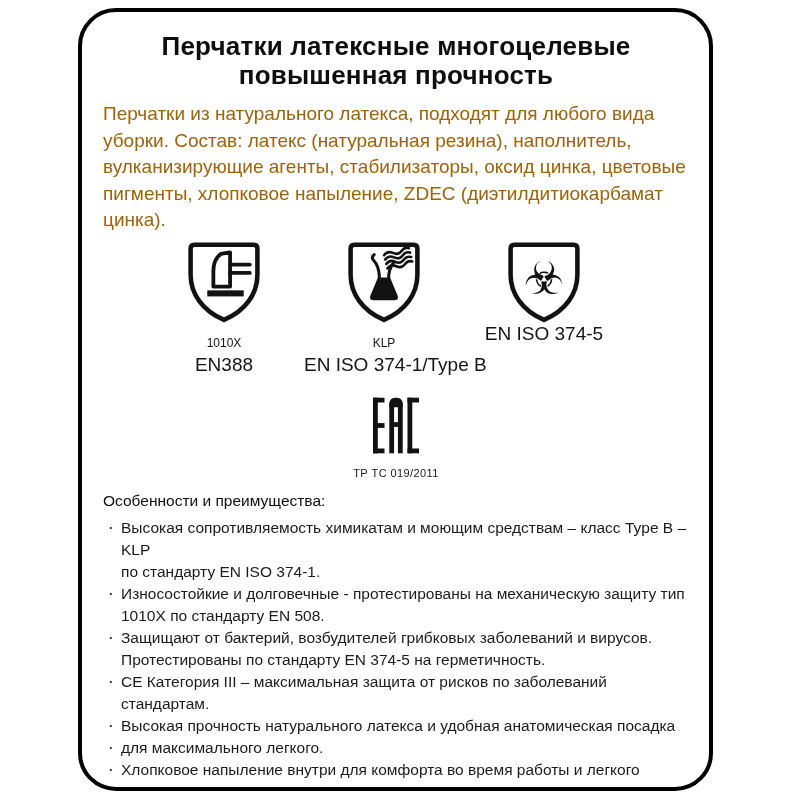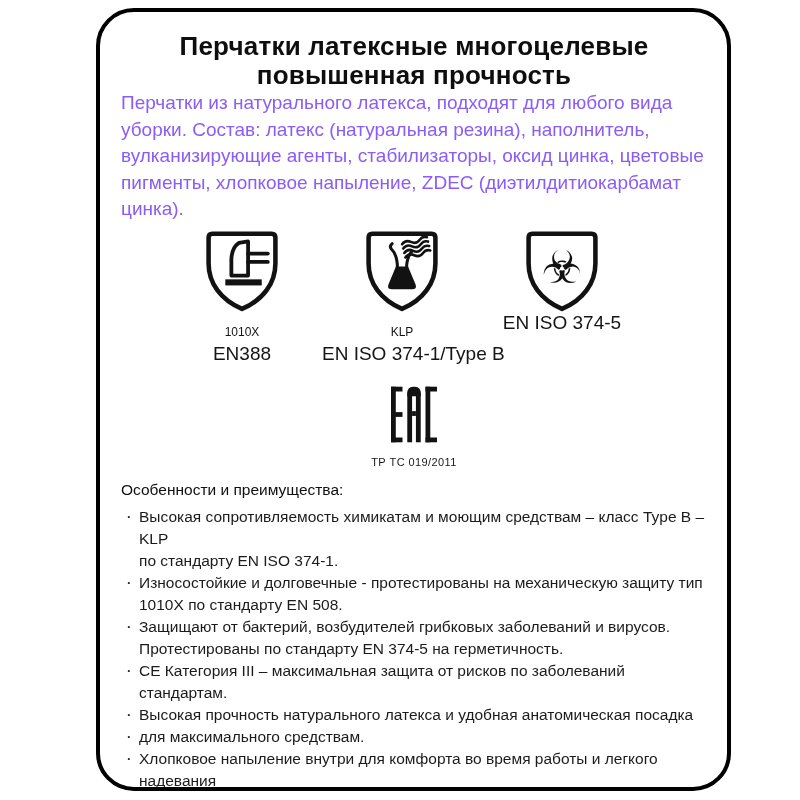--- a/index.html
+++ b/index.html
@@ -1,27 +1,27 @@
 <!DOCTYPE html>
 <html><head>
 <meta charset="utf-8">
 <style>
   * { margin:0; padding:0; box-sizing:border-box; }
   html,body { width:800px; height:800px; background:#ffffff; font-family:"Liberation Sans", sans-serif; color:#141414; }
   .sheet {
-    position:absolute; left:96px; top:8px; width:635px; height:783px;
+    position:absolute; left:78px; top:8px; width:635px; height:783px;
     background:#ffffff; border:4px solid #000; border-radius:38px;
     padding:16px 20px 0 21px; overflow:hidden;
   }
   .title {
     margin-top:4px; text-align:center; font-size:26px; font-weight:700;
     line-height:29px; white-space:pre-line; color:#0e0e0e; letter-spacing:0.2px;
   }
   .description {
-    font-size:19px; line-height:26.5px; white-space:pre-line; color:#8b5cf6;
+    margin-top:11px; font-size:19px; line-height:26.5px; white-space:pre-line; color:#a16207;
   }
   .cert-row {
     position:relative; left:-12px; margin-top:7px; display:flex; justify-content:center;
   }
   .cert-col { width:160px; text-align:center; flex:0 0 160px; }
   .cert-col svg.shield { display:block; margin:0 auto; }
   .cert-code { margin-top:9px; font-size:12px; font-weight:500; line-height:22px; color:#151515; }
   .cert-std  { font-size:19px; font-weight:500; line-height:22px; color:#151515; white-space:nowrap; }
   .eac-block { margin-top:21px; text-align:center; }
   .eac-block svg { display:inline-block; }
@@ -138,21 +138,21 @@
       <li>
           <span class="bullet">·</span>
           <span class="bullet-text">CE Категория III – максимальная защита от рисков по заболеваний стандартам.</span>
         </li>
       <li>
           <span class="bullet">·</span>
           <span class="bullet-text">Высокая прочность натурального латекса и удобная анатомическая посадка</span>
         </li>
       <li>
           <span class="bullet">·</span>
-          <span class="bullet-text">для максимального средствам.</span>
+          <span class="bullet-text">для максимального легкого.</span>
         </li>
       <li>
           <span class="bullet">·</span>
           <span class="bullet-text">Хлопковое напыление внутри для комфорта во время работы и легкого надевания
 и снятия перчатки.</span>
         </li>
 
     </ul>
   </div>
 

